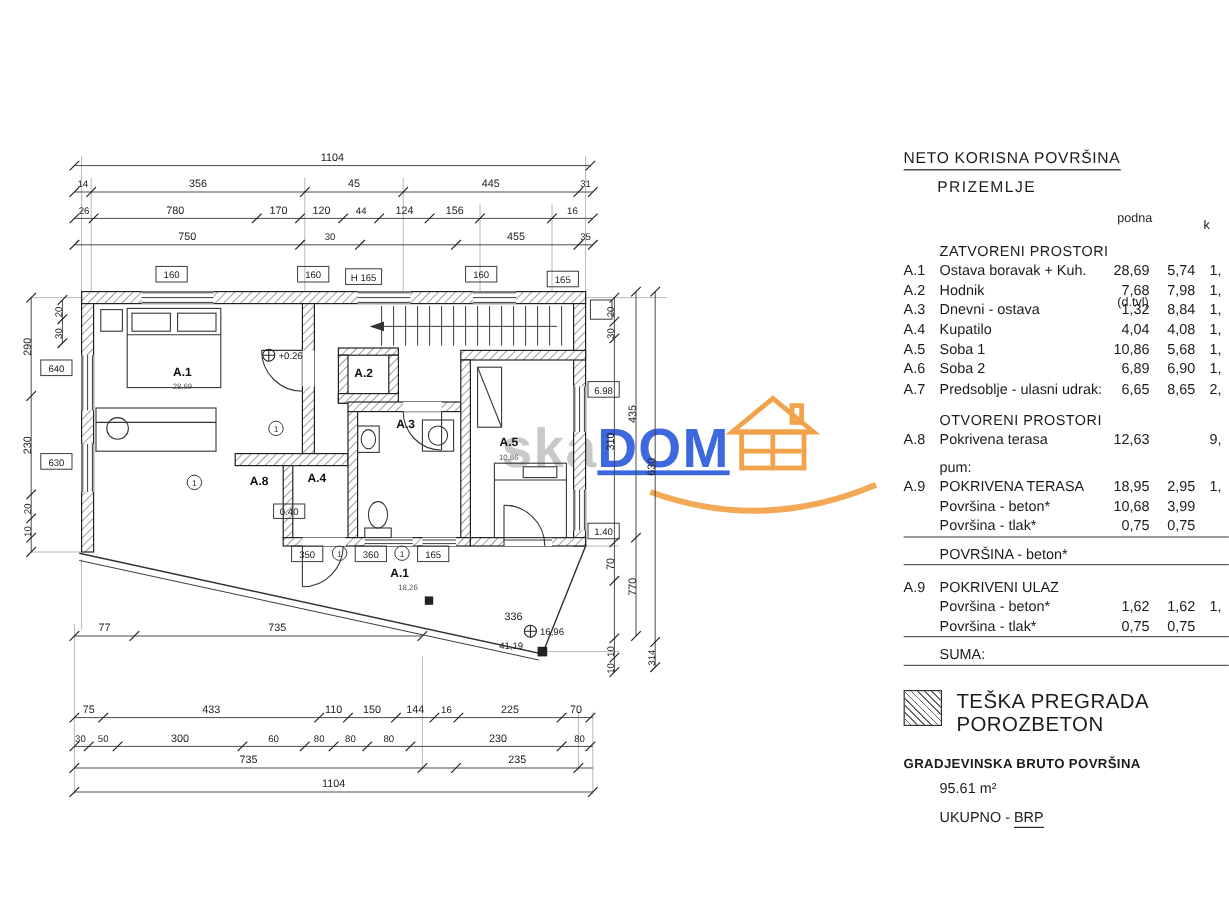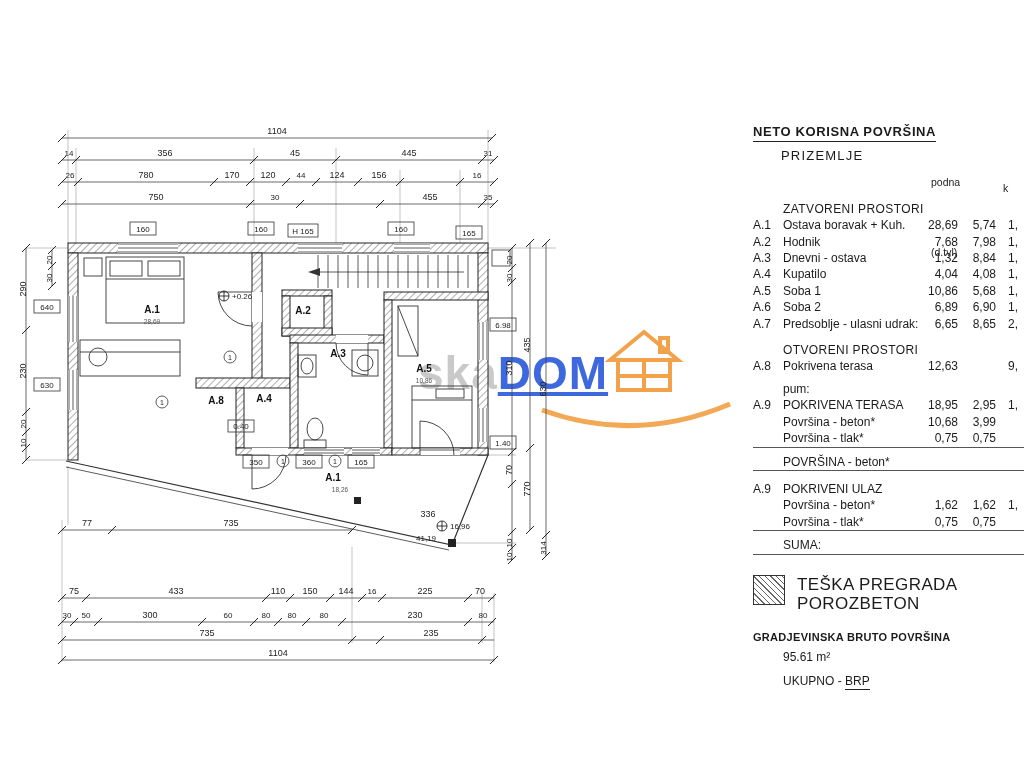--- a/index.html
+++ b/index.html
@@ -13,21 +13,21 @@
   .plan-svg text.sub{font-size:6.5px;font-weight:normal;fill:#555;}
   
   .watermark{position:absolute;left:408px;top:330px;width:340px;height:130px;z-index:1;}
   .wm-text{position:absolute;left:10px;top:16px;font-size:46px;font-weight:bold;letter-spacing:1px;white-space:nowrap;}
   .wm-gray{color:#c9c9c9;}
   .wm-orange{color:#1d4ed8;opacity:.85;text-decoration:underline;}
   .wm-house{position:absolute;left:196px;top:-2px;opacity:.8;}
   .wm-swoosh{position:absolute;left:128px;top:68px;opacity:.75;}
   
   .panel{position:absolute;left:753px;top:124px;width:300px;z-index:3;font-size:12px;line-height:16.4px;}
-  .ptitle{display:inline-block;font-size:13px;letter-spacing:.6px;border-bottom:1px solid #222;padding-bottom:1px;font-weight:bold;}
+  .ptitle{display:inline-block;font-size:13px;letter-spacing:.6px;border-bottom:1px solid #222;padding-bottom:1px;}
   .psub{margin:6px 0 0 28px;font-size:13px;letter-spacing:1.2px;}
   .colhead{position:relative;height:32px;margin-top:2px;font-size:10.5px;line-height:11px;color:#222;}
   .colhead .c1{position:absolute;left:178px;top:10px;}
   .colhead .c1b{position:absolute;left:178px;top:36px;margin-top:44px;}
   .colhead .c3{position:absolute;left:250px;top:16px;}
   .shead{padding-left:30px;letter-spacing:.4px;margin-top:2px;}
   .prow{display:grid;grid-template-columns:30px 132px 43px 38px 34px;align-items:baseline;}
   .prow span{white-space:nowrap;}
   .prow .v1,.prow .v2{text-align:right;}
   .prow .v3{padding-left:12px;}

